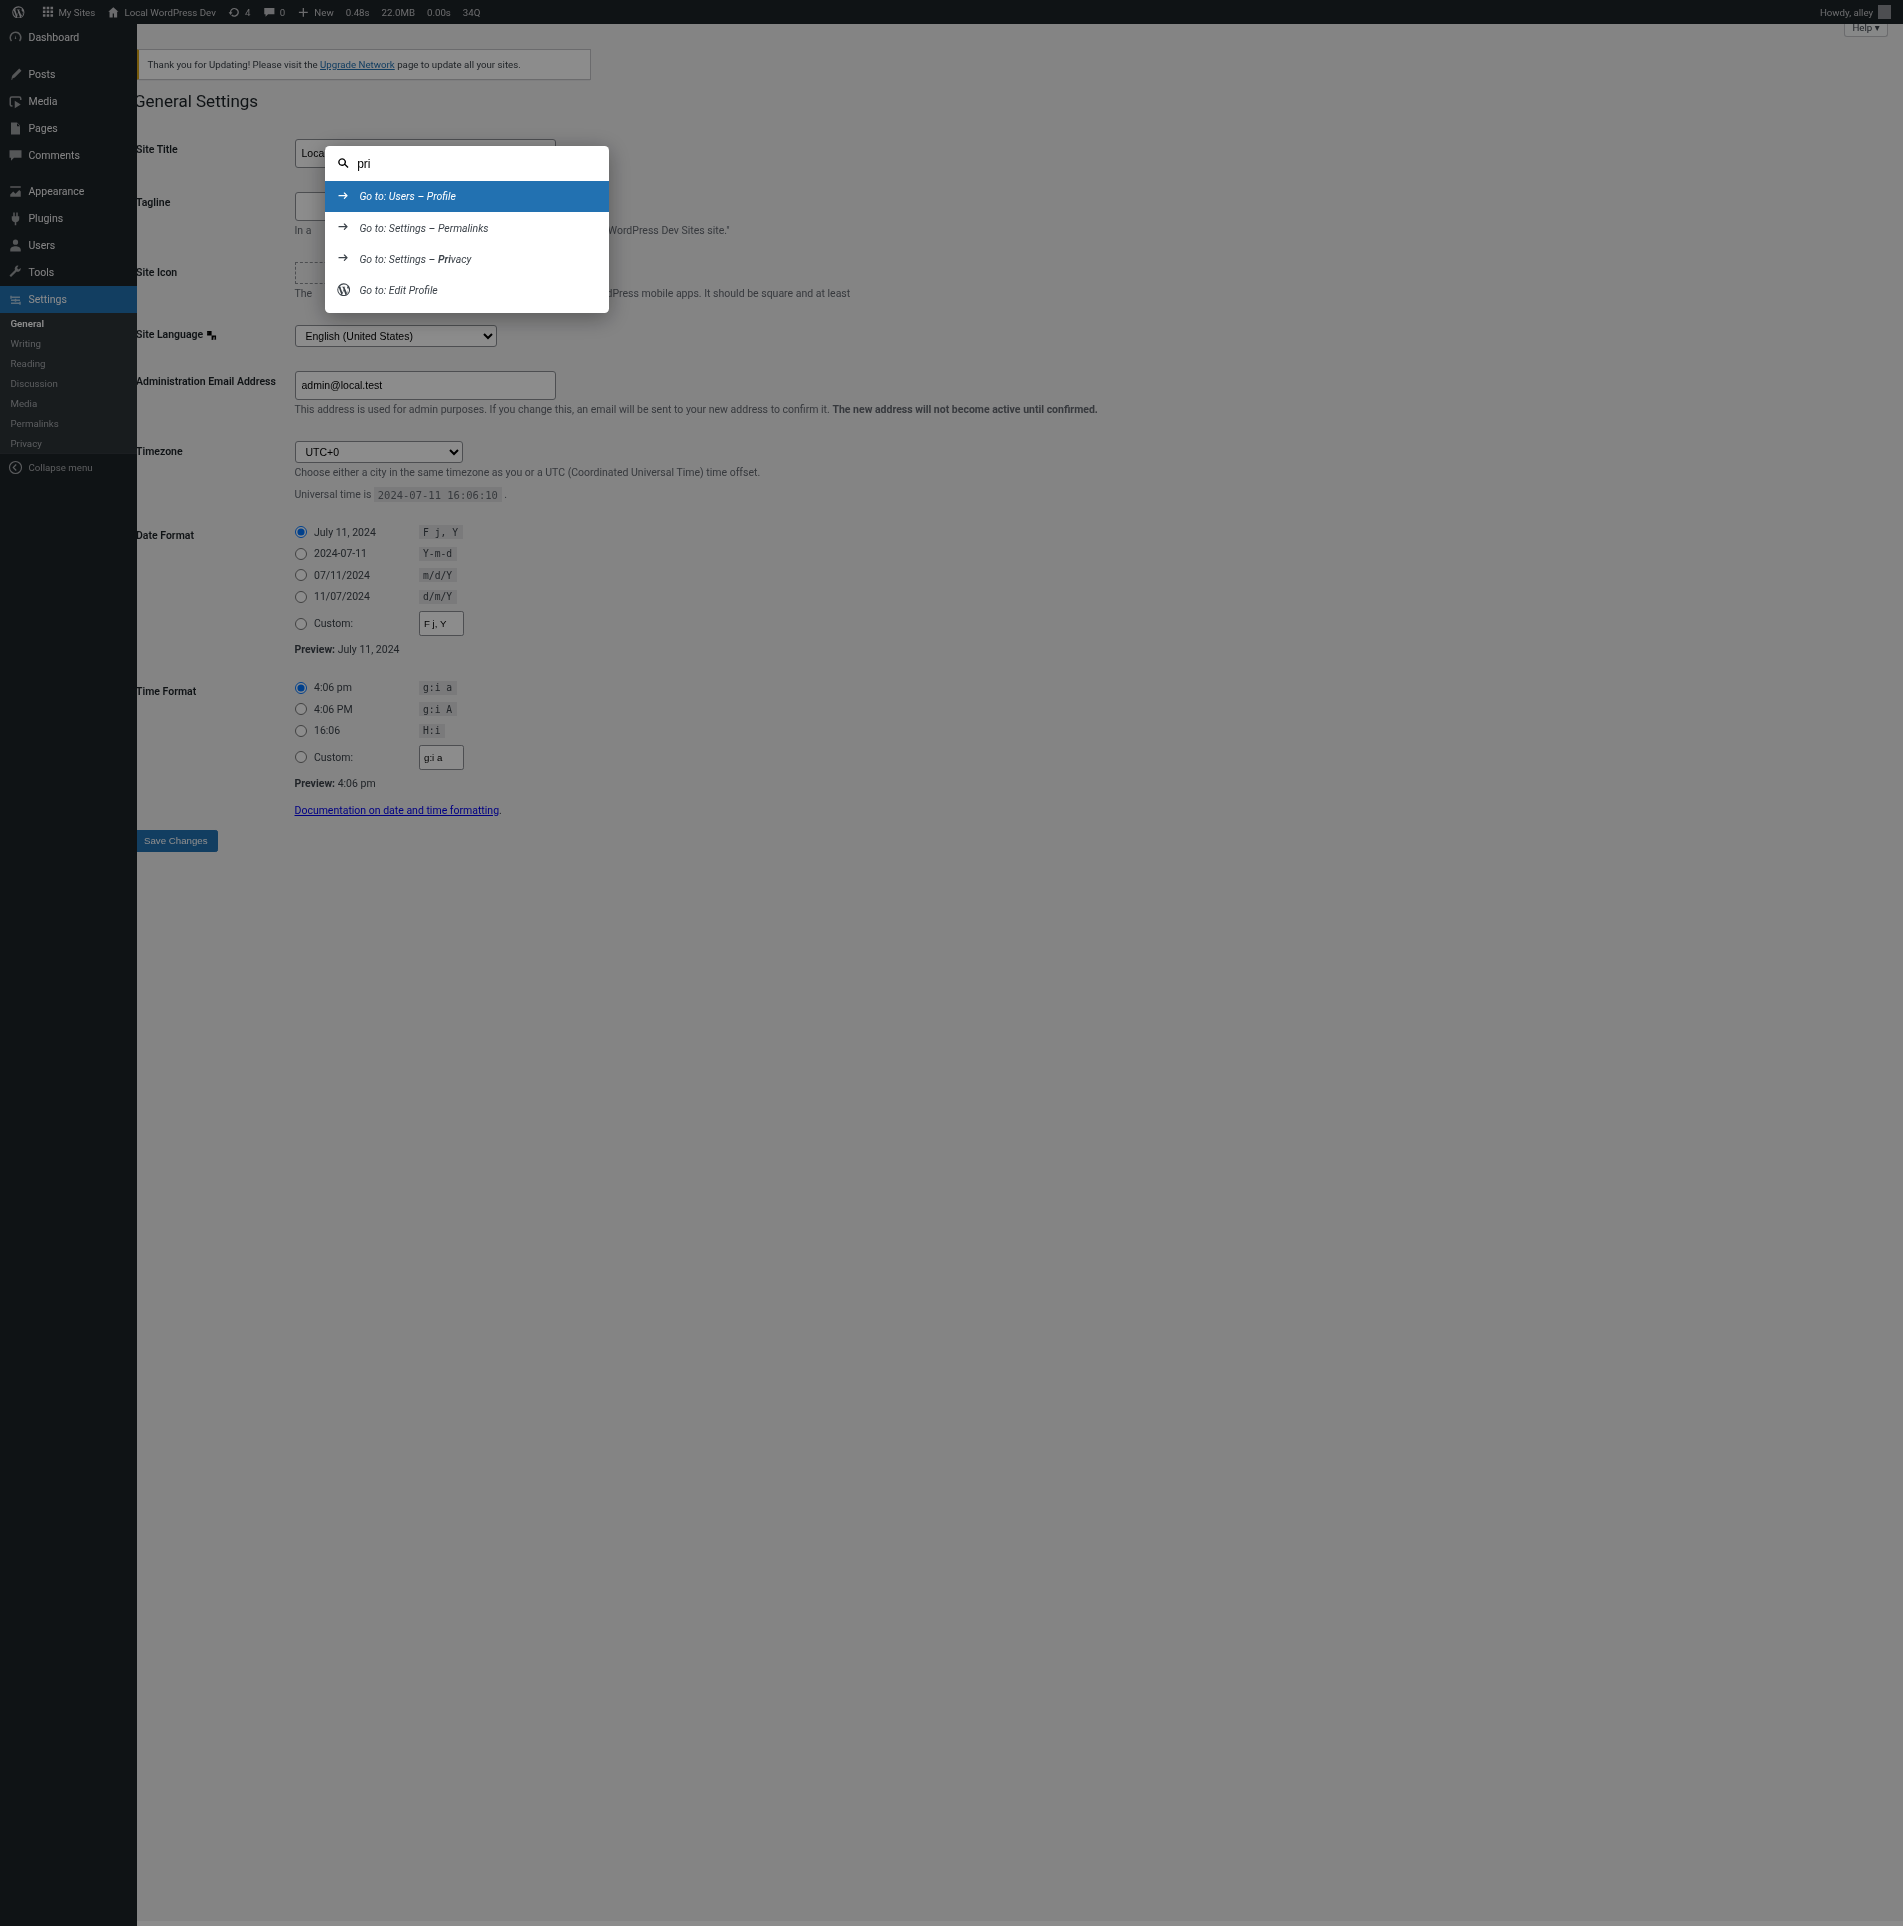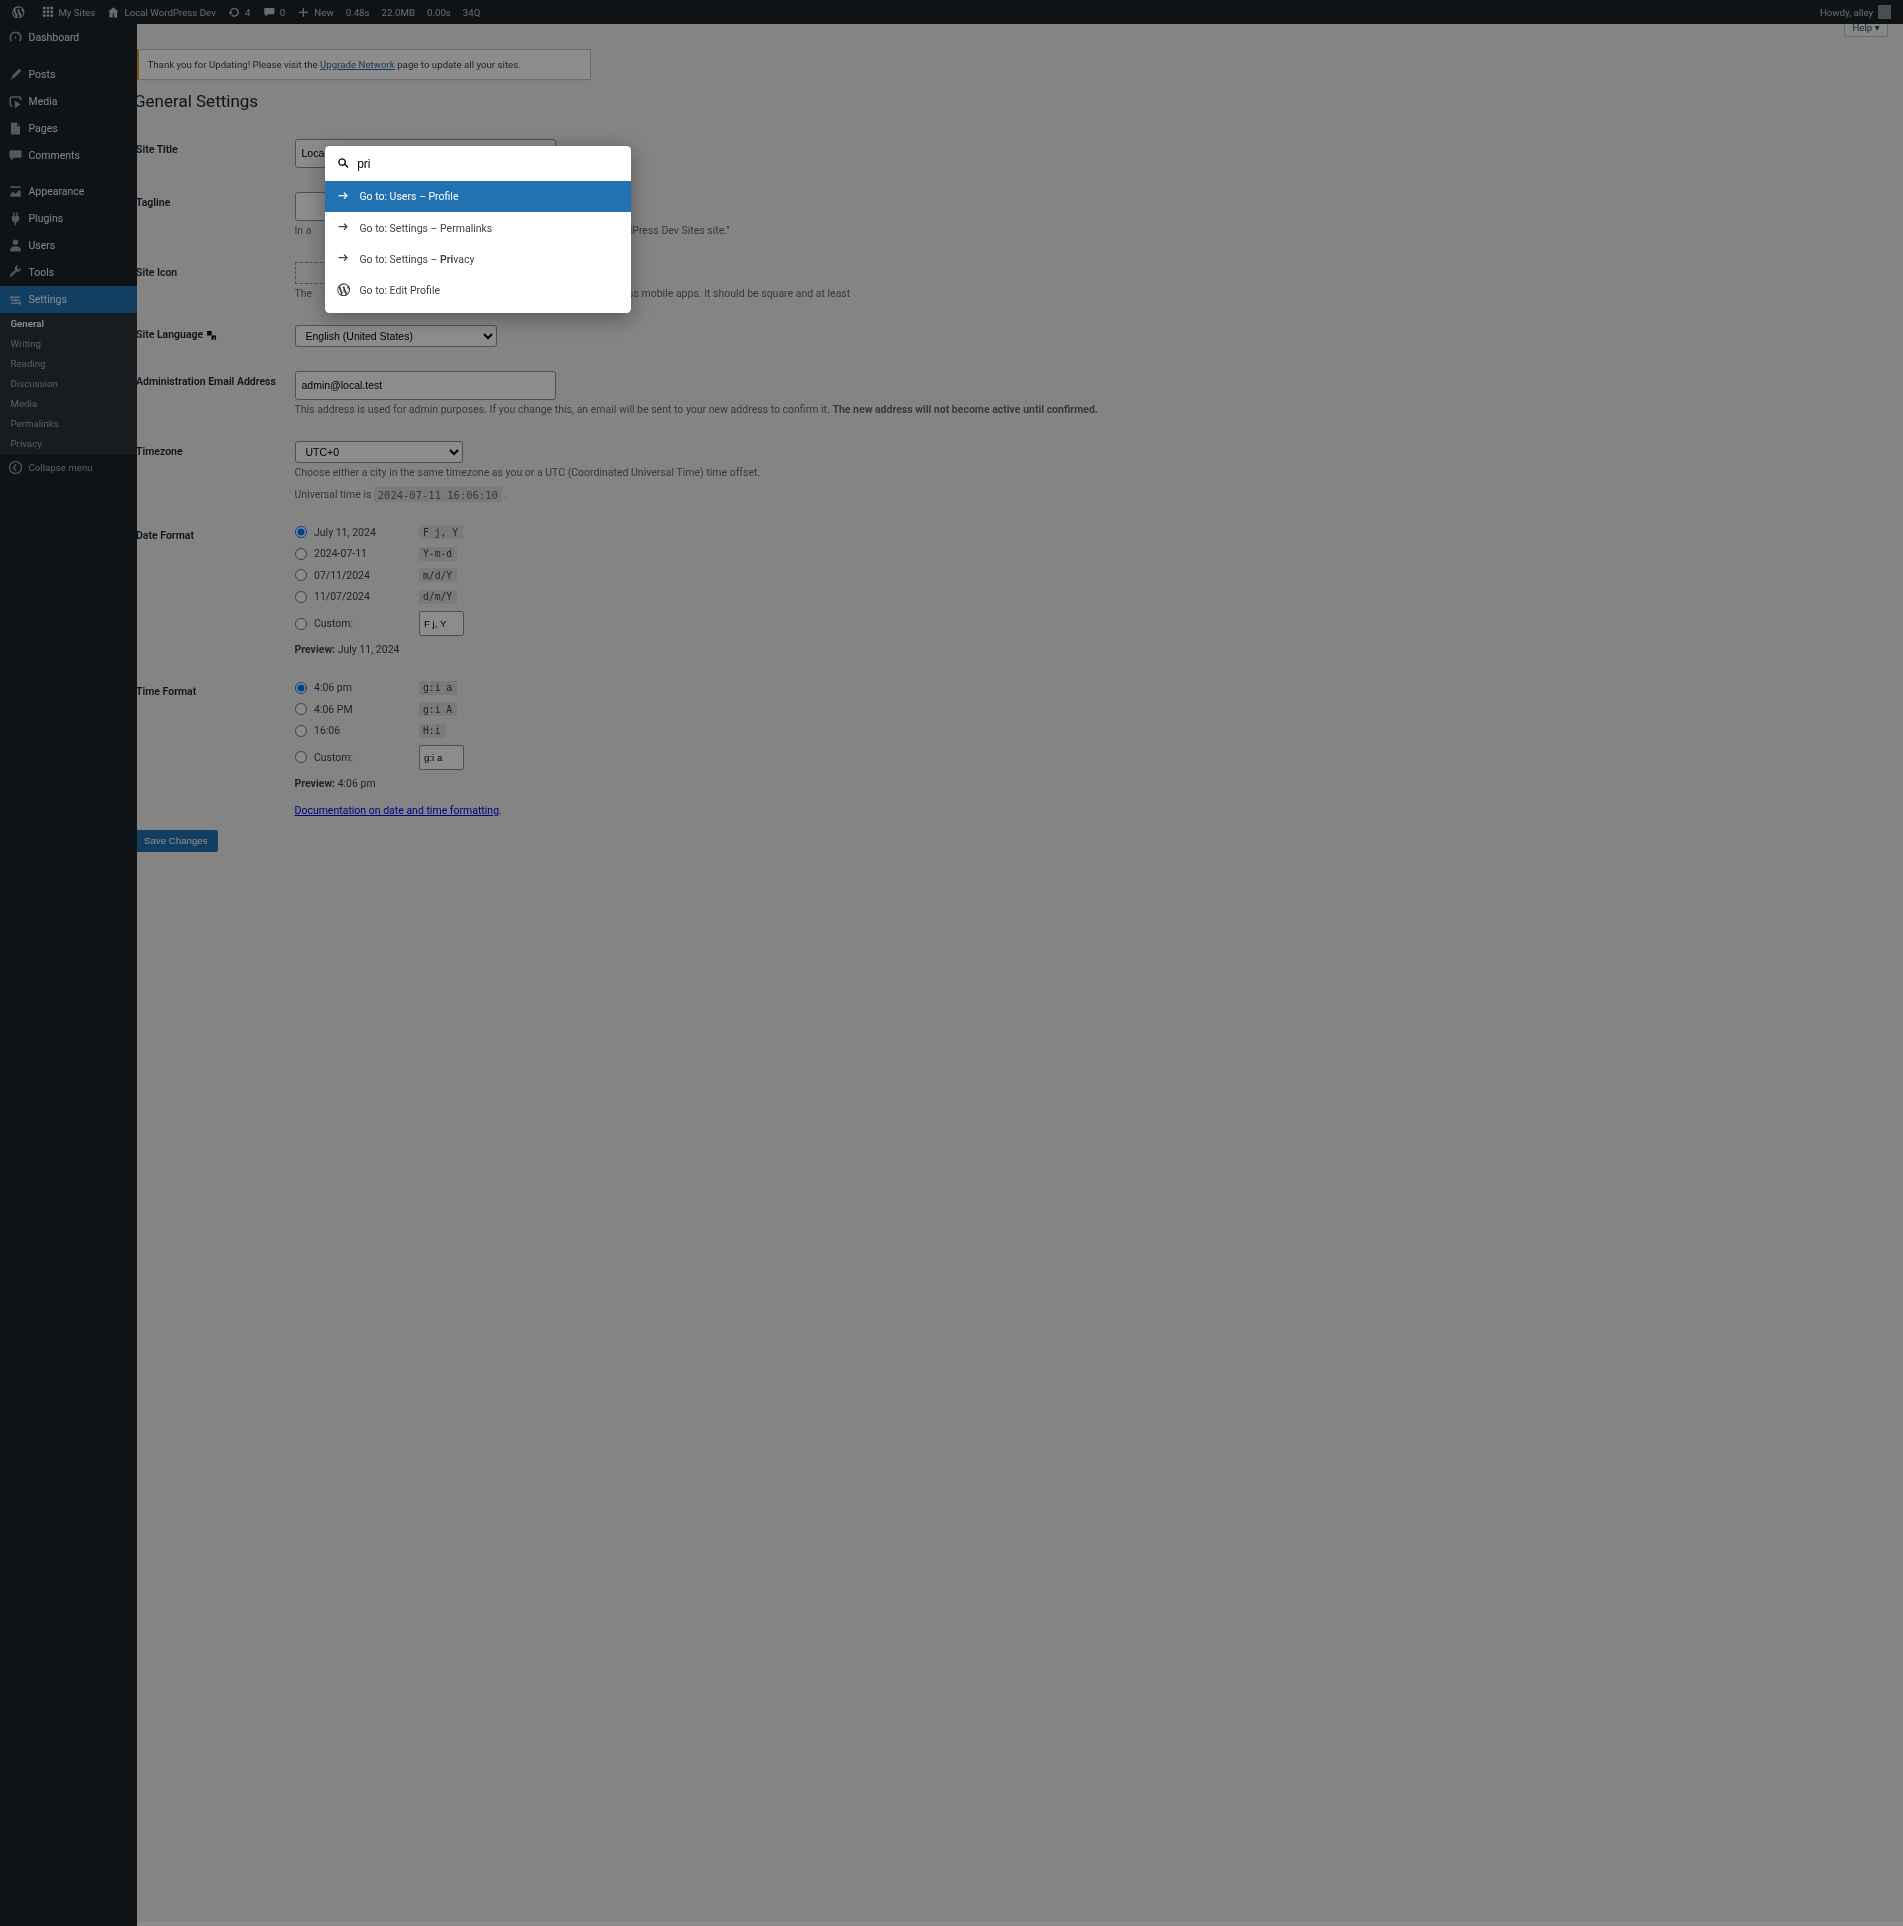--- a/index.html
+++ b/index.html
@@ -40,28 +40,28 @@
 .radio-row input[type=radio]{ width:12px; height:12px; }
 .radio-row .example { width: 97px; }
 .fmt-sample { background:rgba(0,0,0,.07); padding:1.5px 4.5px; font-family: Menlo, Consolas, monospace; font-size:9.7px; }
 .radio-row input[type=text] { width:45px; padding:1.5px 4.5px; border:0.7px solid #8c8f94; border-radius:2.2px; font-size:9.7px;}
 .button-primary { background:#2271b1; border:0.7px solid #2271b1; color:#fff; padding:4.5px 9px; border-radius:2.2px; cursor:pointer; font-size:9.7px; }
 
 
 .overlay { position:fixed; inset:0; background:rgba(0,0,0,0.45); z-index:2000; }
 
 
-.palette { position:fixed; top:146px; left:325px; width:306px; background:#fff; border-radius:4.5px; box-shadow:0 4.5px 22.4px rgba(0,0,0,0.35); z-index:3000; overflow:hidden;}
+.palette { position:fixed; top:146px; left:325px; width:284px; background:#fff; border-radius:4.5px; box-shadow:0 4.5px 22.4px rgba(0,0,0,0.35); z-index:3000; overflow:hidden;}
 .palette .search-row { display:flex; align-items:center; padding:10.5px 12px; gap:7.5px; }
 .palette .search-row svg { width:12.7px; height:12.7px; }
 .palette .search-row input { border:none; outline:none; font-size:12px; flex:1; }
 .palette .result { display:flex; align-items:center; padding:7.5px 12px; gap:9px; cursor:pointer; font-size:10.5px; }
 .palette .result.selected { background:#2271b1; color:#fff; }
 .palette .result svg, .palette .result .wp-icon { width:13.4px; height:13.4px; fill:currentColor; }
-.palette .results { padding-bottom:6px; }
+.palette .results { padding-bottom:6px;font-style:italic; }
 .palette b { font-weight:600; }
 
 .utc { font-family: Menlo, Consolas, monospace; background:rgba(0,0,0,.07); padding:1.5px 3.7px;}
 </style>
 </head>
 <body>
 
 <div id="adminbar">
   <span class="ab-item">
       <svg class="ab-icon" viewBox="0 0 20 20">

